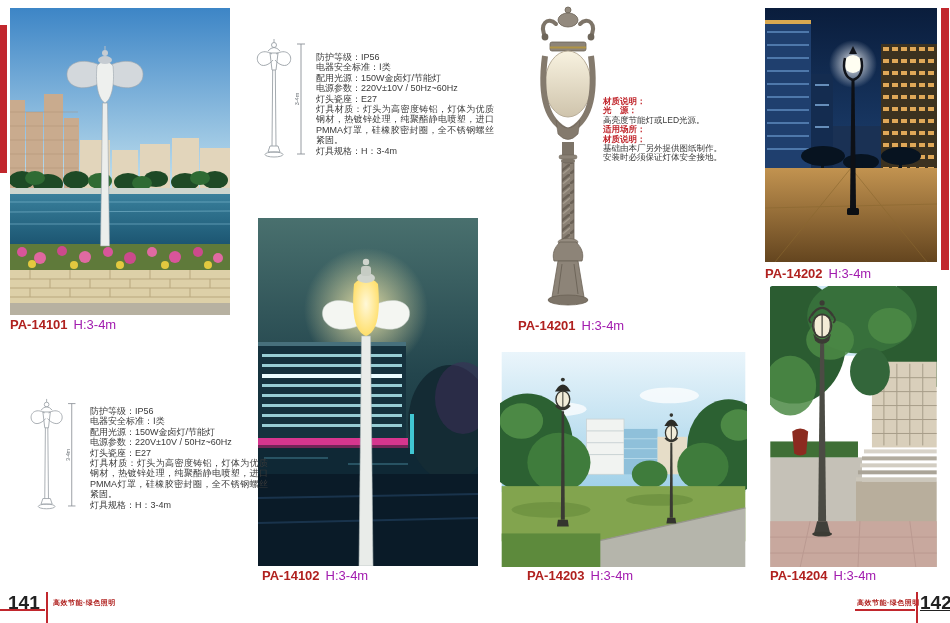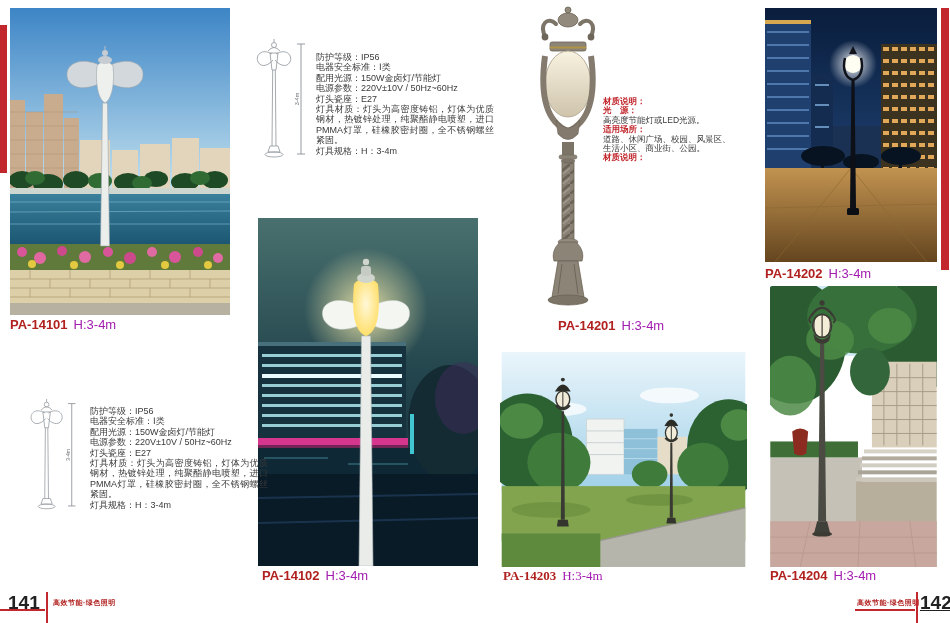--- a/index.html
+++ b/index.html
@@ -296,33 +296,33 @@
       <rect x="64" y="159" width="12" height="78" fill="url(#p3tw)" stroke="#6b6257" stroke-width="0.8"></rect>
       <g>
         <ellipse cx="70" cy="238" rx="10" ry="3.5" fill="#958c80" stroke="#6b6255" stroke-width="0.6"></ellipse>
         <path d="M62,238 C56,244 54,250 56,257 L84,257 C86,250 84,244 78,238 Z" fill="#8d8478" stroke="#6b6255" stroke-width="0.8"></path>
         <path d="M60,257 L54,293 L86,293 L80,257 Z" fill="#8d8478" stroke="#6b6255" stroke-width="0.8"></path>
         <path d="M64,260 L60,290 M76,260 L80,290" stroke="#6e665a" stroke-width="1" fill="none"></path>
         <ellipse cx="70" cy="296" rx="20" ry="5" fill="#7d7468" stroke="#6b6255" stroke-width="0.8"></ellipse>
       </g>
     </svg>
   </div>
-  <div class="label-row" style="left:518px;top:319px;margin-left:40px;">
+  <div class="label-row" style="left:518px;top:319px;">
     <span class="label-model">PA-14201</span>
     <span class="label-h">H:3-4m</span>
   </div>
 
   <div class="info" style="left:603px;top:97px;">
     <div class="hd">材质说明：</div>
     <div class="hd">光　源：</div>
     <div class="bd">高亮度节能灯或LED光源。</div>
     <div class="hd">适用场所：</div>
-    <div class="bd">道路、休闲广场、校园、风景区、
-生活小区、商业街、公园。</div>
     <div class="hd">材质说明：</div>
+    <div class="bd">基础由本厂另外提供图纸制作。
+安装时必须保证灯体安全接地。</div>
   </div>
 
   <div class="photo" style="left:765px;top:8px;width:172px;height:254px;">
     <svg viewBox="0 0 172 254">
       <defs>
         <linearGradient id="p4sky" x1="0" y1="0" x2="0" y2="1">
           <stop offset="0" stop-color="#0a1d3c"></stop>
             <stop offset="1" stop-color="#1d4070"></stop>
         </linearGradient>
         <linearGradient id="p4gnd" x1="0" y1="0" x2="0" y2="1">
@@ -454,21 +454,21 @@
         <circle cx="172" cy="64" r="1.8" fill="#35352f"></circle>
         <path d="M165,75 Q172,62 179,75" fill="#2c2c27"></path>
         <ellipse cx="172" cy="82" rx="6" ry="7.5" fill="#f1ecd9" stroke="#35352f" stroke-width="1.3"></ellipse>
         <line x1="172" y1="75" x2="172" y2="90" stroke="#35352f" stroke-width="1"></line>
         <path d="M166,87 Q172,94 178,87" stroke="#35352f" stroke-width="2.2" fill="none"></path>
         <path d="M171,92 L170.4,168 L173.6,168 L173,92 Z" fill="#3a3a34"></path>
         <path d="M168,168 L167,174 L177,174 L176,168 Z" fill="#34342e"></path>
       </g>
     </svg>
   </div>
-  <div class="label-row" style="left:503px;top:569px;font-family:Liberation Serif, serif;">
+  <div class="label-row" style="left:527px;top:569px;">
     <span class="label-model">PA-14203</span>
     <span class="label-h">H:3-4m</span>
   </div>
 
   <div class="photo" style="left:770px;top:286px;width:167px;height:281px;">
     <svg viewBox="0 0 167 282">
       <rect width="167" height="70" fill="#cfe9f5"></rect>
       <g fill="#2b5c31">
         <ellipse cx="24" cy="56" rx="52" ry="62"></ellipse>
           <ellipse cx="152" cy="48" rx="48" ry="56"></ellipse>

